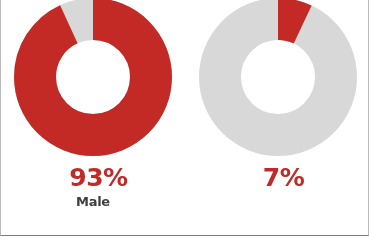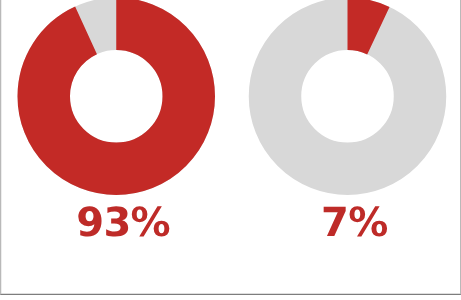--- a/index.html
+++ b/index.html
@@ -48,21 +48,21 @@
 
   .labels {
     position: absolute;
     left: 0;
     right: 0;
     top: 164px;
     text-align: center;
   }
   .pct {
     font-family: "DejaVu Sans", sans-serif;
-    font-size: 32px;
+    font-size: 25px;
     font-weight: bold;
     line-height: 28px;
     letter-spacing: -0.5px;
     color: #BE2B28;
     margin-left: 11px;
   }
   .cat {
     font-family: "DejaVu Sans", sans-serif;
     font-size: 13px;
     font-weight: bold;
@@ -79,20 +79,21 @@
 
   <div class="chart-group" id="group-male">
     <div class="donut-wrap">
       <svg class="donut-svg" viewBox="0 0 160 160">
         <circle cx="80" cy="80" r="58" fill="none" stroke="#D8D8D8" stroke-width="42"></circle>
         <circle cx="80" cy="80" r="58" id="arc-male" fill="none" stroke="#C32A26" stroke-width="42" transform="rotate(-90 80 80)" stroke-dasharray="338.915 25.510" stroke-dashoffset="0"></circle>
       </svg>
     </div>
     <div class="labels">
       <div class="pct">93%</div>
+      <div class="cat">Male</div>
     </div>
   </div>
 
   <div class="chart-group" id="group-female">
     <div class="donut-wrap">
       <svg class="donut-svg" viewBox="0 0 160 160">
         <circle cx="80" cy="80" r="58" fill="none" stroke="#D8D8D8" stroke-width="42"></circle>
         <circle cx="80" cy="80" r="58" id="arc-female" fill="none" stroke="#C32A26" stroke-width="42" transform="rotate(-90 80 80)" stroke-dasharray="25.510 338.915" stroke-dashoffset="0"></circle>
       </svg>
     </div>

